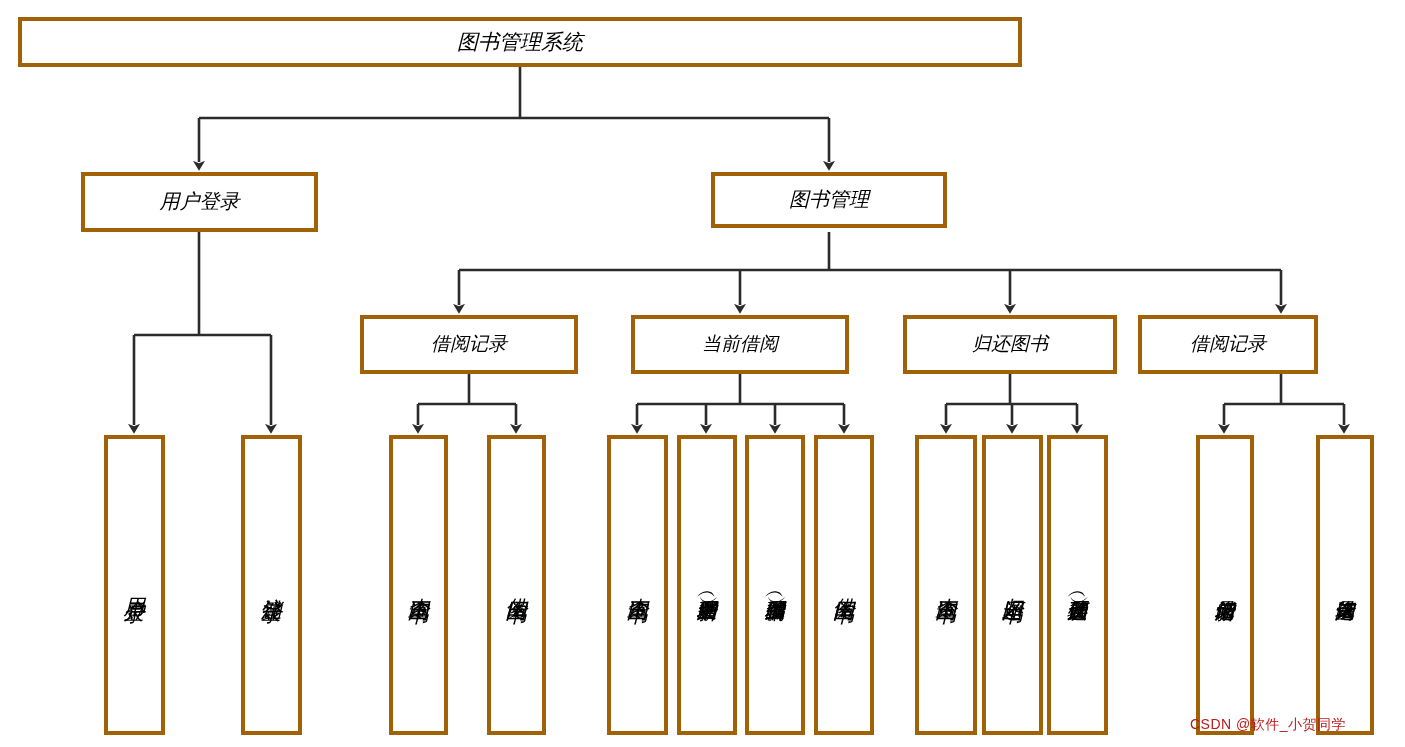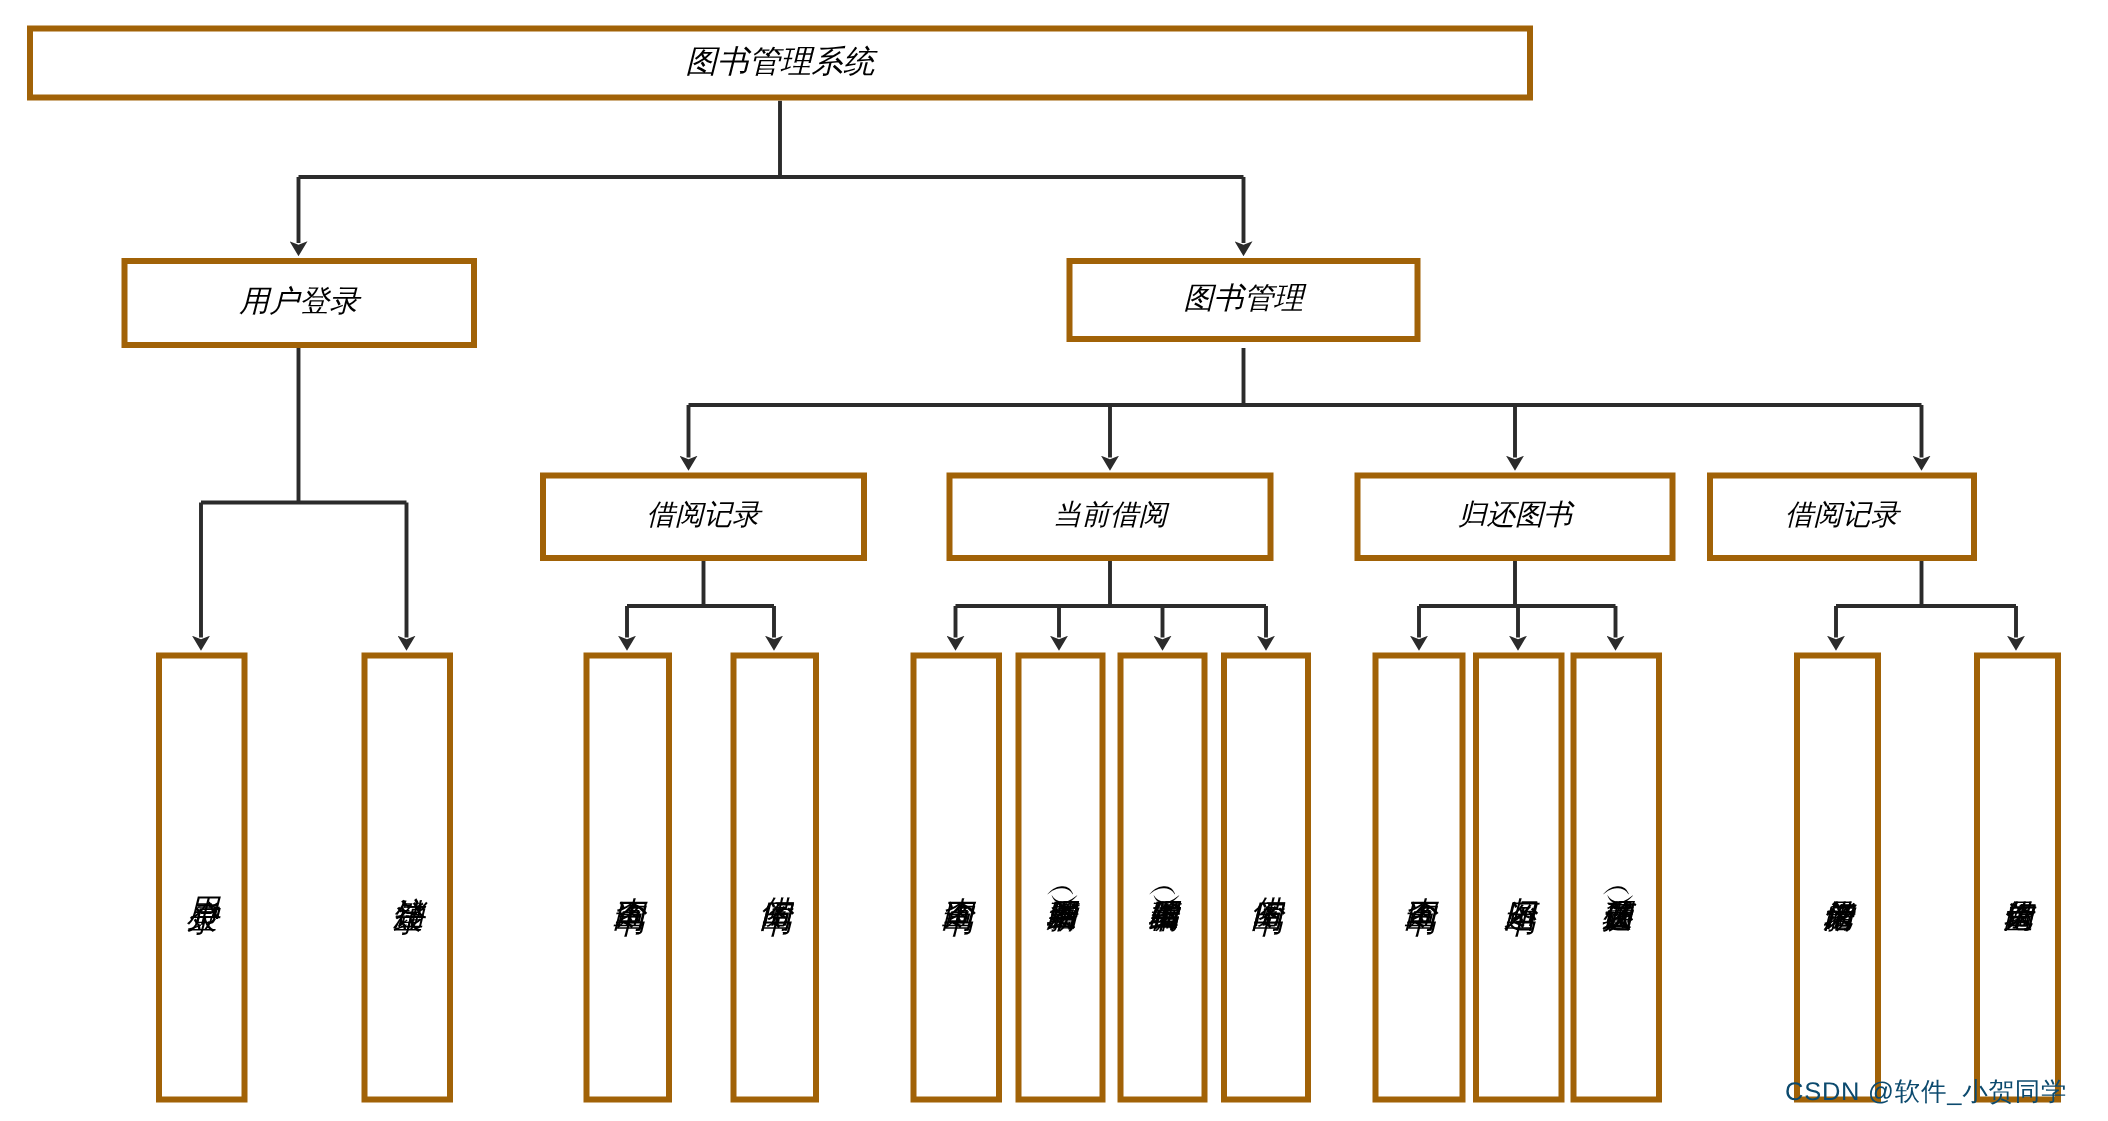--- a/index.html
+++ b/index.html
@@ -59,22 +59,22 @@
     font-size: 21px;
     letter-spacing: 2px;
     line-height: 1;
   }
   .node.leaf.tall-text .node-label {
     font-size: 20px;
     letter-spacing: 0px;
   }
   .watermark {
     position: absolute;
-    color: #0c4a6e;
-    font-size: 17px;
+    color: #b91c1c;
+    font-size: 14px;
     letter-spacing: 0.5px;
     z-index: 3;
     white-space: nowrap;
     user-select: none;
   }
 </style>
 </head>
 <body>
 
 <div id="diagram-root">

